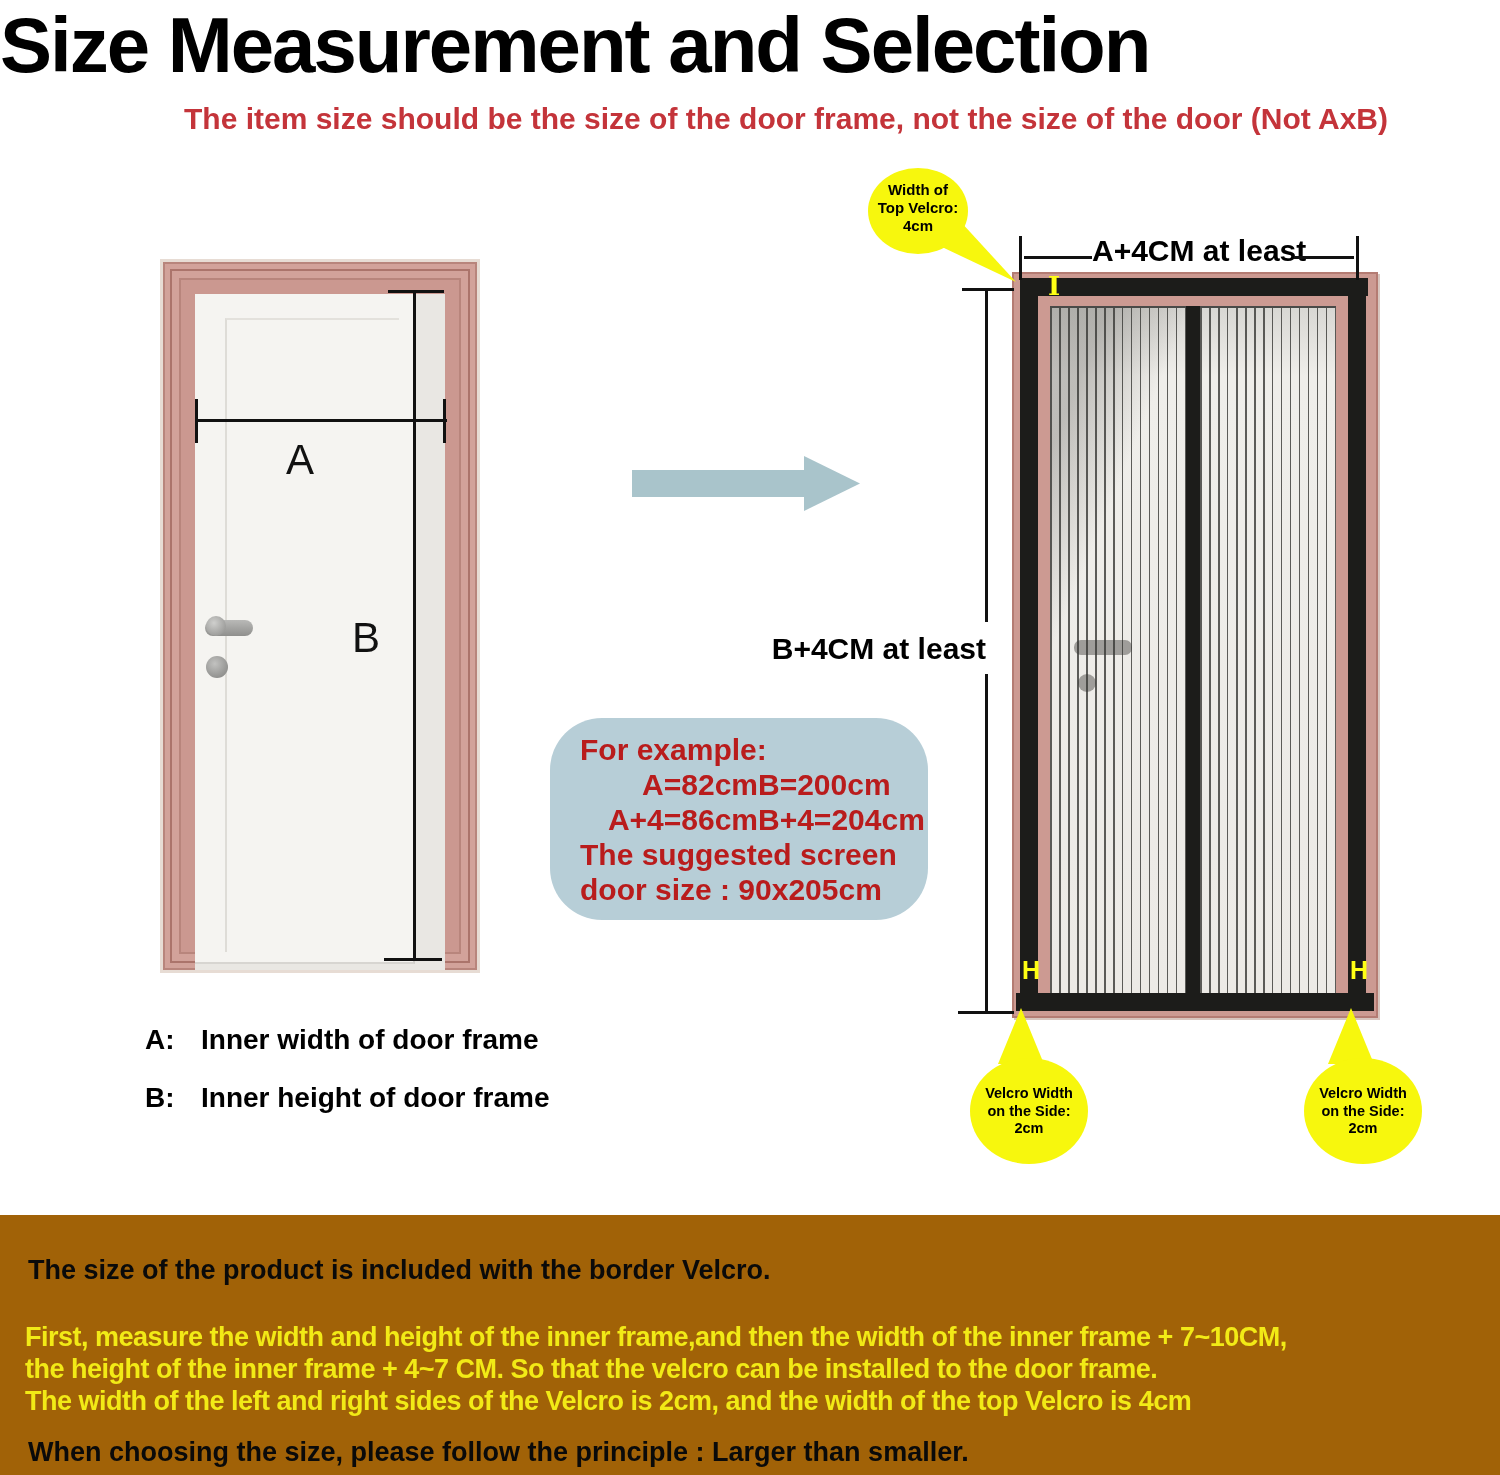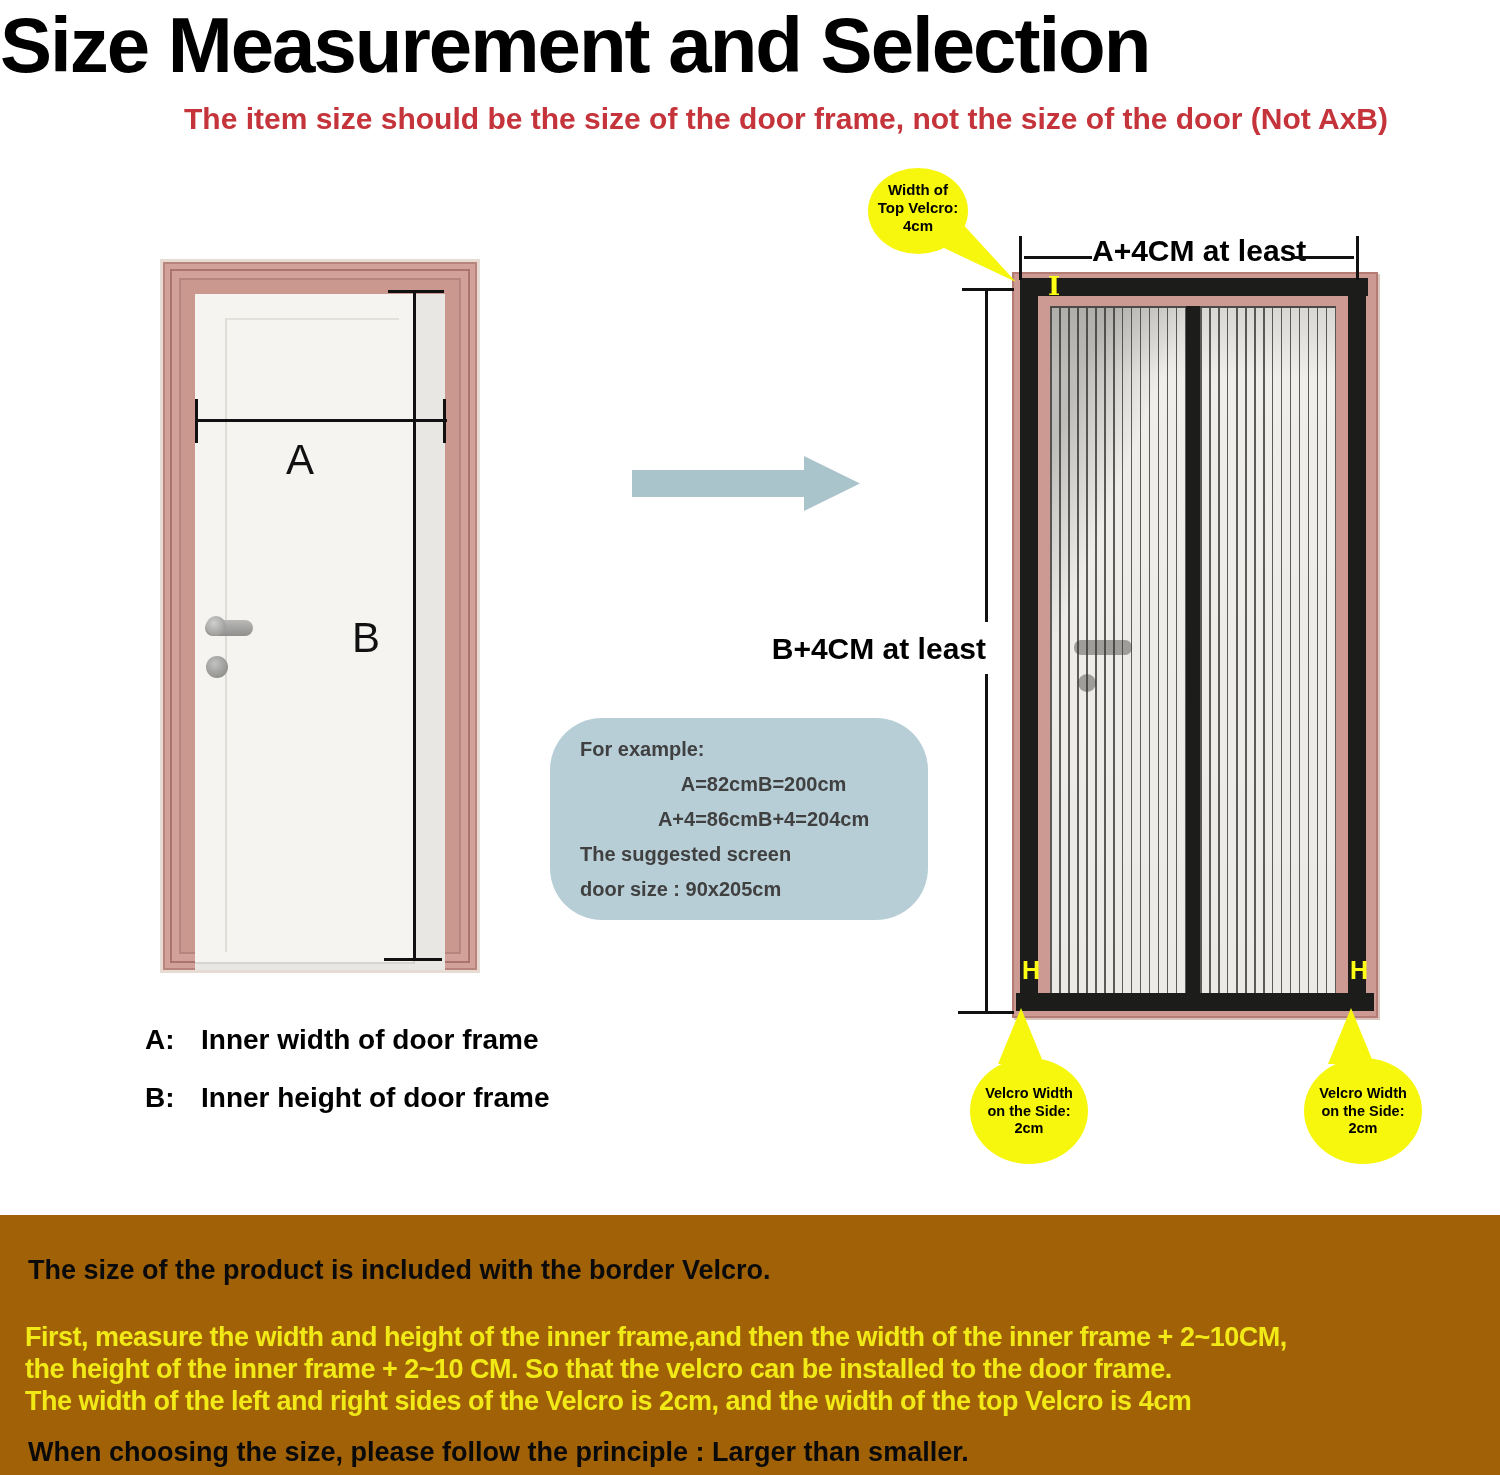--- a/index.html
+++ b/index.html
@@ -31,21 +31,21 @@
      background:radial-gradient(circle at 40% 35%,#cfcfcd,#8a8a88);}
   .handle-knob{left:206px;top:656px;width:22px;height:22px;border-radius:50%;
      background:radial-gradient(circle at 40% 35%,#c2c2c0,#7f7f7d);}
   
   .arrow-rect{left:632px;top:470px;width:172px;height:27px;background:#a9c4cb;}
   .arrow-head{left:804px;top:456px;width:56px;height:55px;background:#a9c4cb;
      clip-path:polygon(0 0,0 100%,100% 50%);}
   
   .ex-box{left:550px;top:718px;width:378px;height:202px;background:#b7ced7;border-radius:52px;
      padding:14px 0 0 30px;box-sizing:border-box;}
-  .ex-line{font-size:20px;font-weight:700;color:#404040;line-height:35px;white-space:nowrap;}
+  .ex-line{font-size:30px;font-weight:700;color:#b91c1c;line-height:35px;white-space:nowrap;}
   .ex-col1{display:inline-block;width:178px;text-align:right;}
   
   .rdoor{left:1012px;top:272px;width:366px;height:746px;background:#cc9a92;
      box-shadow:inset 0 0 0 2px #b47c73, 2px 2px 0 0 #d8c6bf;}
   .bar{position:absolute;background:#1c1c1a;}
   .mesh{position:absolute;top:34px;height:687px;
      background:linear-gradient(180deg,#d8d7d3 0%,#efeeea 10%,#eceae6 100%);
      border-top:2px solid #4a4a48;box-sizing:border-box;overflow:hidden;}
   .mesh::after{content:"";position:absolute;inset:0;
      background:repeating-linear-gradient(90deg,rgba(55,55,52,.8) 0 1.5px,rgba(0,0,0,0) 1.5px 9px);}
@@ -174,19 +174,19 @@
 
   <div class="abs legend-row" style="left:145px;top:1014px;">
     <span class="legend-key">A:</span><span>Inner width of door frame</span>
   </div>
   <div class="abs legend-row" style="left:145px;top:1072px;">
     <span class="legend-key">B:</span><span>Inner height of door frame</span>
   </div>
 
   <div class="abs footer">
     <div class="f-black" style="left:28px;top:40px;">The size of the product is included with the border Velcro.</div>
-    <div class="f-yellow" style="left:25px;top:107px;">First, measure the width and height of the inner frame,and then the width of the inner frame + 2~10CM,</div>
-    <div class="f-yellow" style="left:25px;top:139px;">the height of the inner frame + 2~10 CM. So that the velcro can be installed to the door frame.</div>
+    <div class="f-yellow" style="left:25px;top:107px;">First, measure the width and height of the inner frame,and then the width of the inner frame + 7~10CM,</div>
+    <div class="f-yellow" style="left:25px;top:139px;">the height of the inner frame + 4~7 CM. So that the velcro can be installed to the door frame.</div>
     <div class="f-yellow" style="left:25px;top:171px;">The width of the left and right sides of the Velcro is 2cm, and the width of the top Velcro is 4cm</div>
     <div class="f-black" style="left:28px;top:222px;">When choosing the size, please follow the principle : Larger than smaller.</div>
   </div>
 
 </div>
 
 </body></html>

